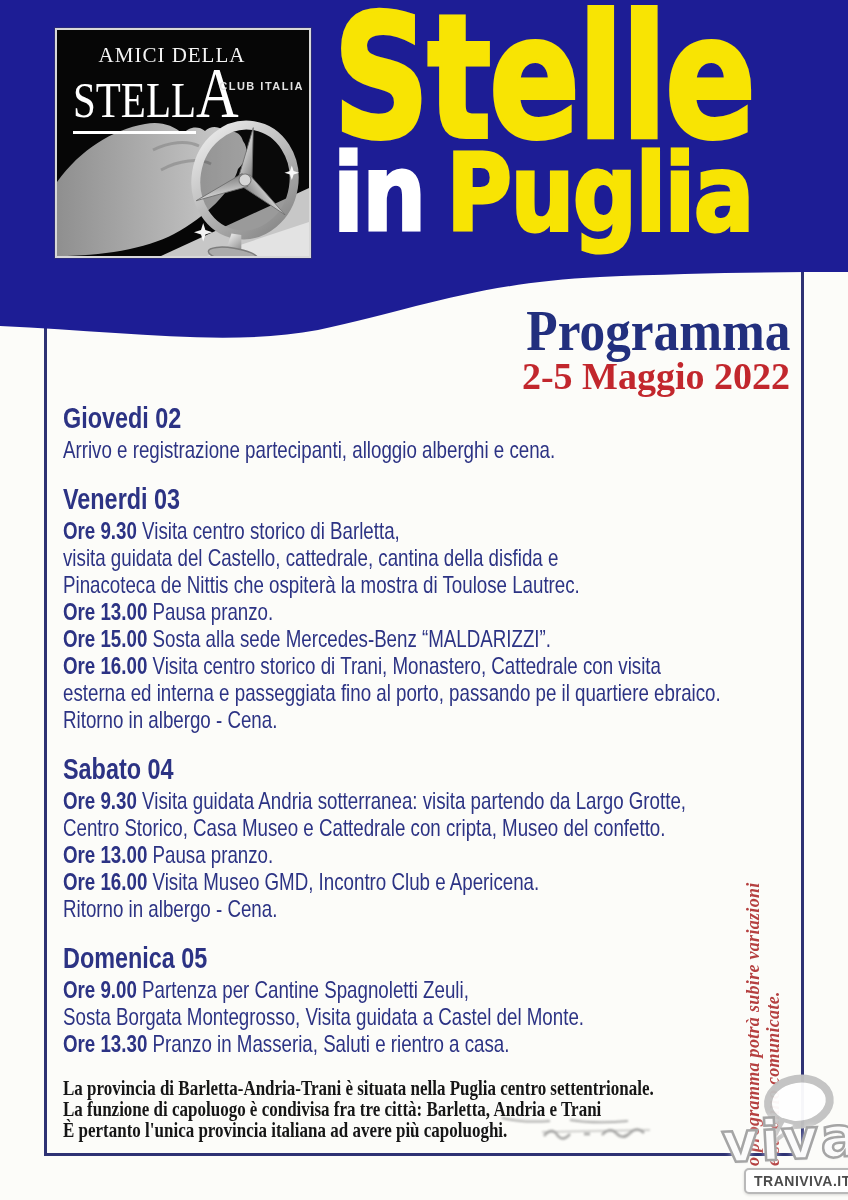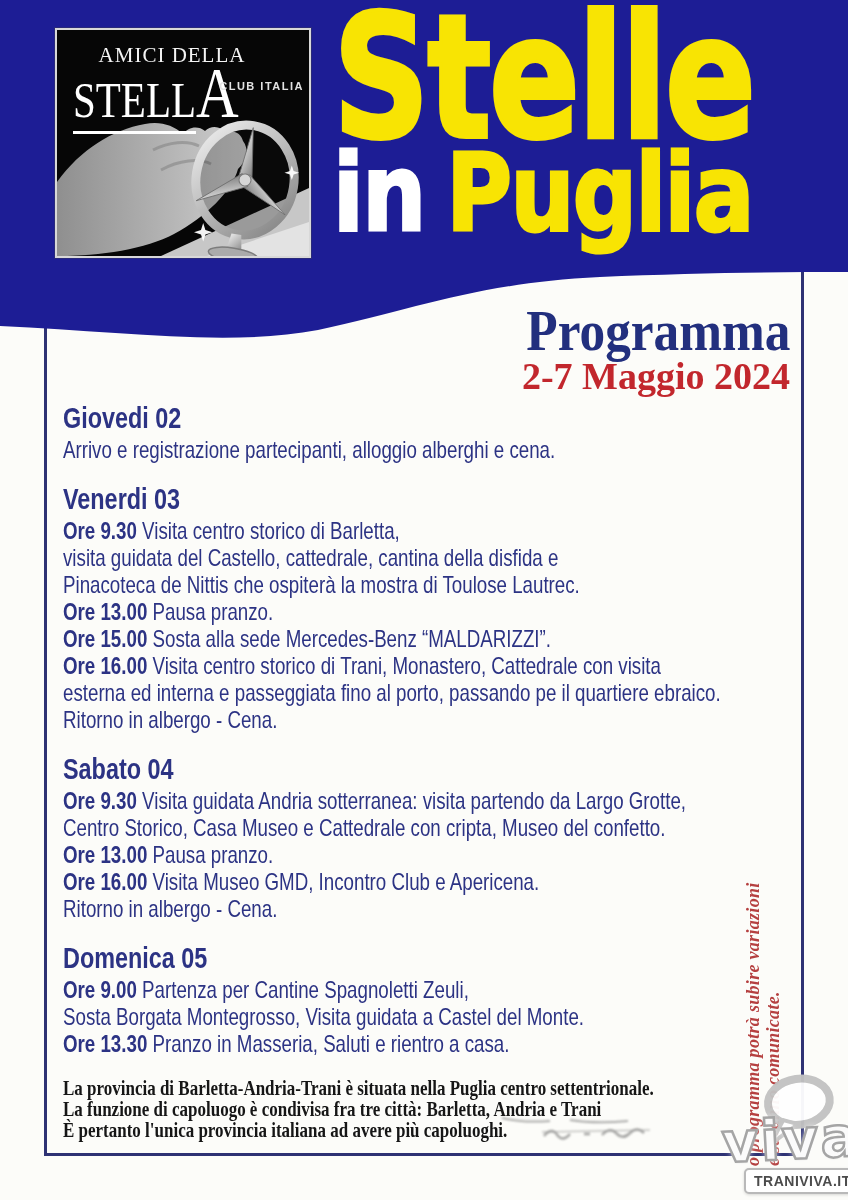--- a/index.html
+++ b/index.html
@@ -124,21 +124,21 @@
       <div class="logo-top">AMICI DELLA</div>
       <div class="logo-main"><span class="stell">STELL</span><span class="bigA">A</span></div>
       <div class="logo-club">CLUB ITALIA</div>
     </div>
 
     <div class="title1">Stelle</div>
     <div class="title2"><span class="w">in</span><span class="y">Puglia</span></div>
   </div>
 
   <div class="programma">Programma</div>
-  <div class="dates">2-7 Maggio 2024</div>
+  <div class="dates">2-5 Maggio 2022</div>
 
   <div class="schedule" id="schedule">
       <div class="day">Giovedi 02</div>
       <div class="ln"><span>Arrivo e registrazione partecipanti, alloggio alberghi e cena.</span></div>
       <div class="day">Venerdi 03</div>
       <div class="ln"><span class="tb">Ore 9.30 </span><span>Visita centro storico di Barletta,</span></div>
       <div class="ln"><span>visita guidata del Castello, cattedrale, cantina della disfida e</span></div>
       <div class="ln"><span>Pinacoteca de Nittis che ospiterà la mostra di Toulose Lautrec.</span></div>
       <div class="ln"><span class="tb">Ore 13.00 </span><span>Pausa pranzo.</span></div>
       <div class="ln"><span class="tb">Ore 15.00 </span><span>Sosta alla sede Mercedes-Benz “MALDARIZZI”.</span></div>

